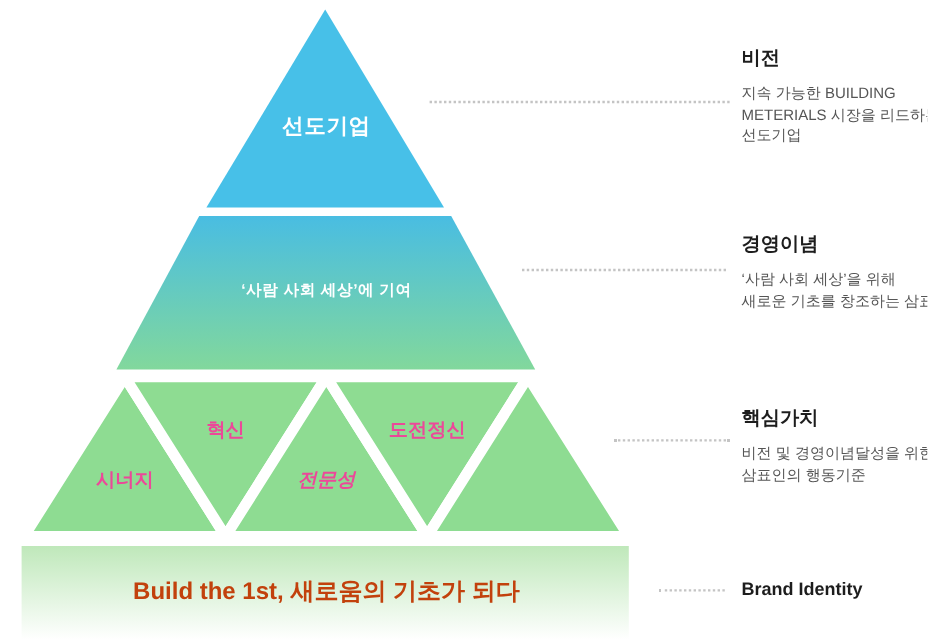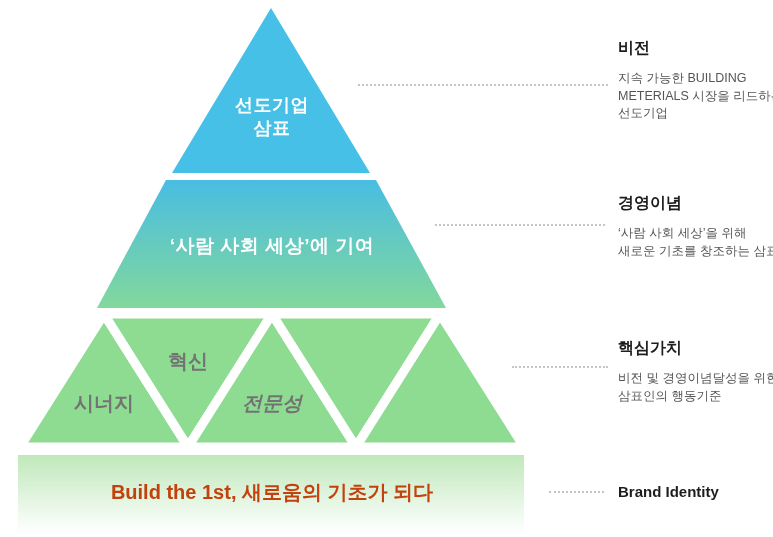--- a/index.html
+++ b/index.html
@@ -25,26 +25,26 @@
     text-align: center;
     pointer-events: none;
   }
   .lvl1-label {
     left: 172px; top: 94px; width: 200px;
     font-size: 18px; font-weight: bold; color: #ffffff;
     line-height: 23px; letter-spacing: 0.5px;
   }
   .lvl2-label {
     left: 97px; top: 233px; width: 350px;
-    font-size: 19px; font-weight: bold; color: #ffffff;
+    font-size: 13px; font-weight: bold; color: #ffffff;
     letter-spacing: 0.5px;
   }
   .lvl3-label {
     width: 120px;
-    font-size: 20px; font-weight: bold; color: #737373;
+    font-size: 16px; font-weight: bold; color: #ec4899;
   }
   .bar-label {
     left: 21px; top: 479px; width: 502px;
     font-size: 20px; font-weight: bold; color: #c2410c;
   }
   .leader-line {
     position: absolute;
     height: 0;
     border-top: 2px dotted #c4c4c4;
   }
@@ -98,28 +98,28 @@
     <polygon points="104,314 272,314 188,447" fill="#8edc92" stroke="#ffffff" stroke-width="9" stroke-linejoin="round"></polygon>
     <polygon points="188,447 356,447 272,314" fill="#8edc92" stroke="#ffffff" stroke-width="9" stroke-linejoin="round"></polygon>
     <polygon points="272,314 440,314 356,447" fill="#8edc92" stroke="#ffffff" stroke-width="9" stroke-linejoin="round"></polygon>
     <polygon points="356,447 524,447 440,314" fill="#8edc92" stroke="#ffffff" stroke-width="9" stroke-linejoin="round"></polygon>
 
     <rect x="18" y="455" width="506" height="78" fill="url(#gradBar)"></rect>
   </svg>
 
   <div class="overlay lvl1-label">
     <div>선도기업</div>
-    <div>삼표</div>
   </div>
 
   <div class="overlay lvl2-label">‘사람 사회 세상’에 기여</div>
 
   <div class="overlay lvl3-label" style="left:44px; top:390px;">시너지</div>
   <div class="overlay lvl3-label" style="left:128px; top:348px;">혁신</div>
   <div class="overlay lvl3-label" style="left:212px; top:390px;font-style:italic;">전문성</div>
+  <div class="overlay lvl3-label" style="left:296px; top:348px;">도전정신</div>
 
   <div class="overlay bar-label">Build the 1st, 새로움의 기초가 되다</div>
 
   <div class="leader-line" style="left:358px; top:84px; width:250px;"></div>
   <div class="leader-line" style="left:435px; top:224px; width:170px;"></div>
   <div class="leader-line" style="left:512px; top:366px; width:96px;"></div>
   <div class="leader-line" style="left:549px; top:491px; width:55px;"></div>
 
   <div class="annotation" style="top:38px;">
     <div class="ann-title">비전</div>

